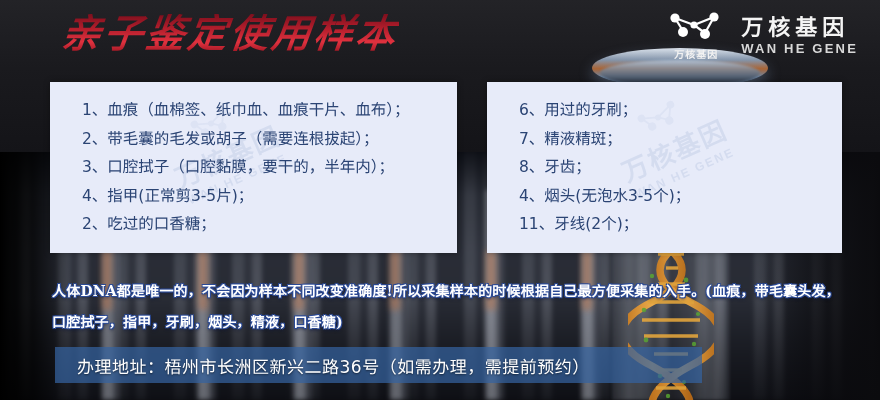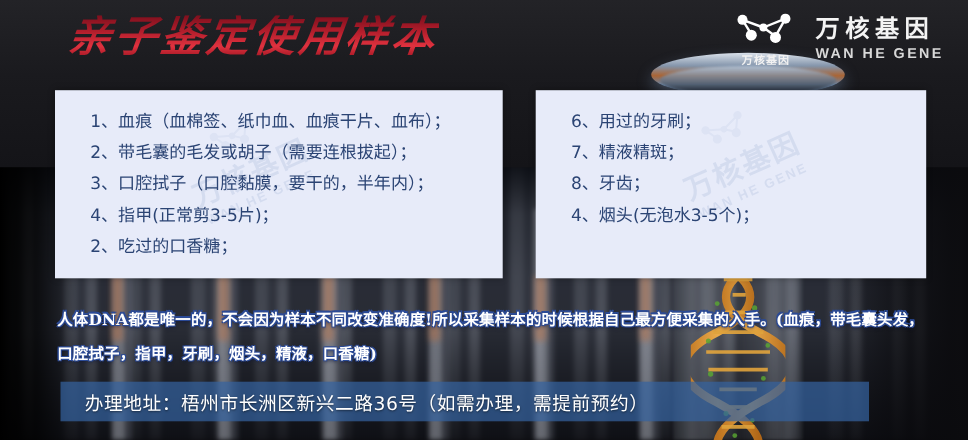--- a/index.html
+++ b/index.html
@@ -254,21 +254,21 @@
       -1px -1px 0 #2b4a96, 1px -1px 0 #2b4a96,
       -1px  1px 0 #2b4a96, 1px  1px 0 #2b4a96,
        0px  2px 3px rgba(10,20,60,.75);
     letter-spacing: .2px;
   }
 
   
   .addr-bar {
     position: absolute;
     left: 55px; top: 347px;
-    width: 735px; height: 36px;
+    width: 647px; height: 36px;
     background: rgba(52,98,160,.72);
     display: flex;
     align-items: center;
   }
   .addr-text {
     padding-left: 22px;
     color: #ffffff;
     font-size: 17px;
     font-weight: 400;
     letter-spacing: .5px;
@@ -411,20 +411,21 @@
         </g>
       </svg>
       <span class="wm-cn">万核基因</span>
       <span class="wm-en">WAN HE GENE</span>
     </div>
     <ul class="panel-items">
       <li>6、用过的牙刷；</li>
       <li>7、精液精斑；</li>
       <li>8、牙齿；</li>
       <li>4、烟头(无泡水3-5个)；</li>
+      <li>11、牙线(2个)；</li>
     </ul>
   </div>
 
   <div class="para">人体DNA都是唯一的，不会因为样本不同改变准确度!所以采集样本的时候根据自己最方便采集的入手。(血痕，带毛囊头发，口腔拭子，指甲，牙刷，烟头，精液，口香糖)</div>
 
   <div class="addr-bar">
     <span class="addr-text">办理地址：梧州市长洲区新兴二路36号（如需办理，需提前预约）</span>
   </div>
 
 </div>

